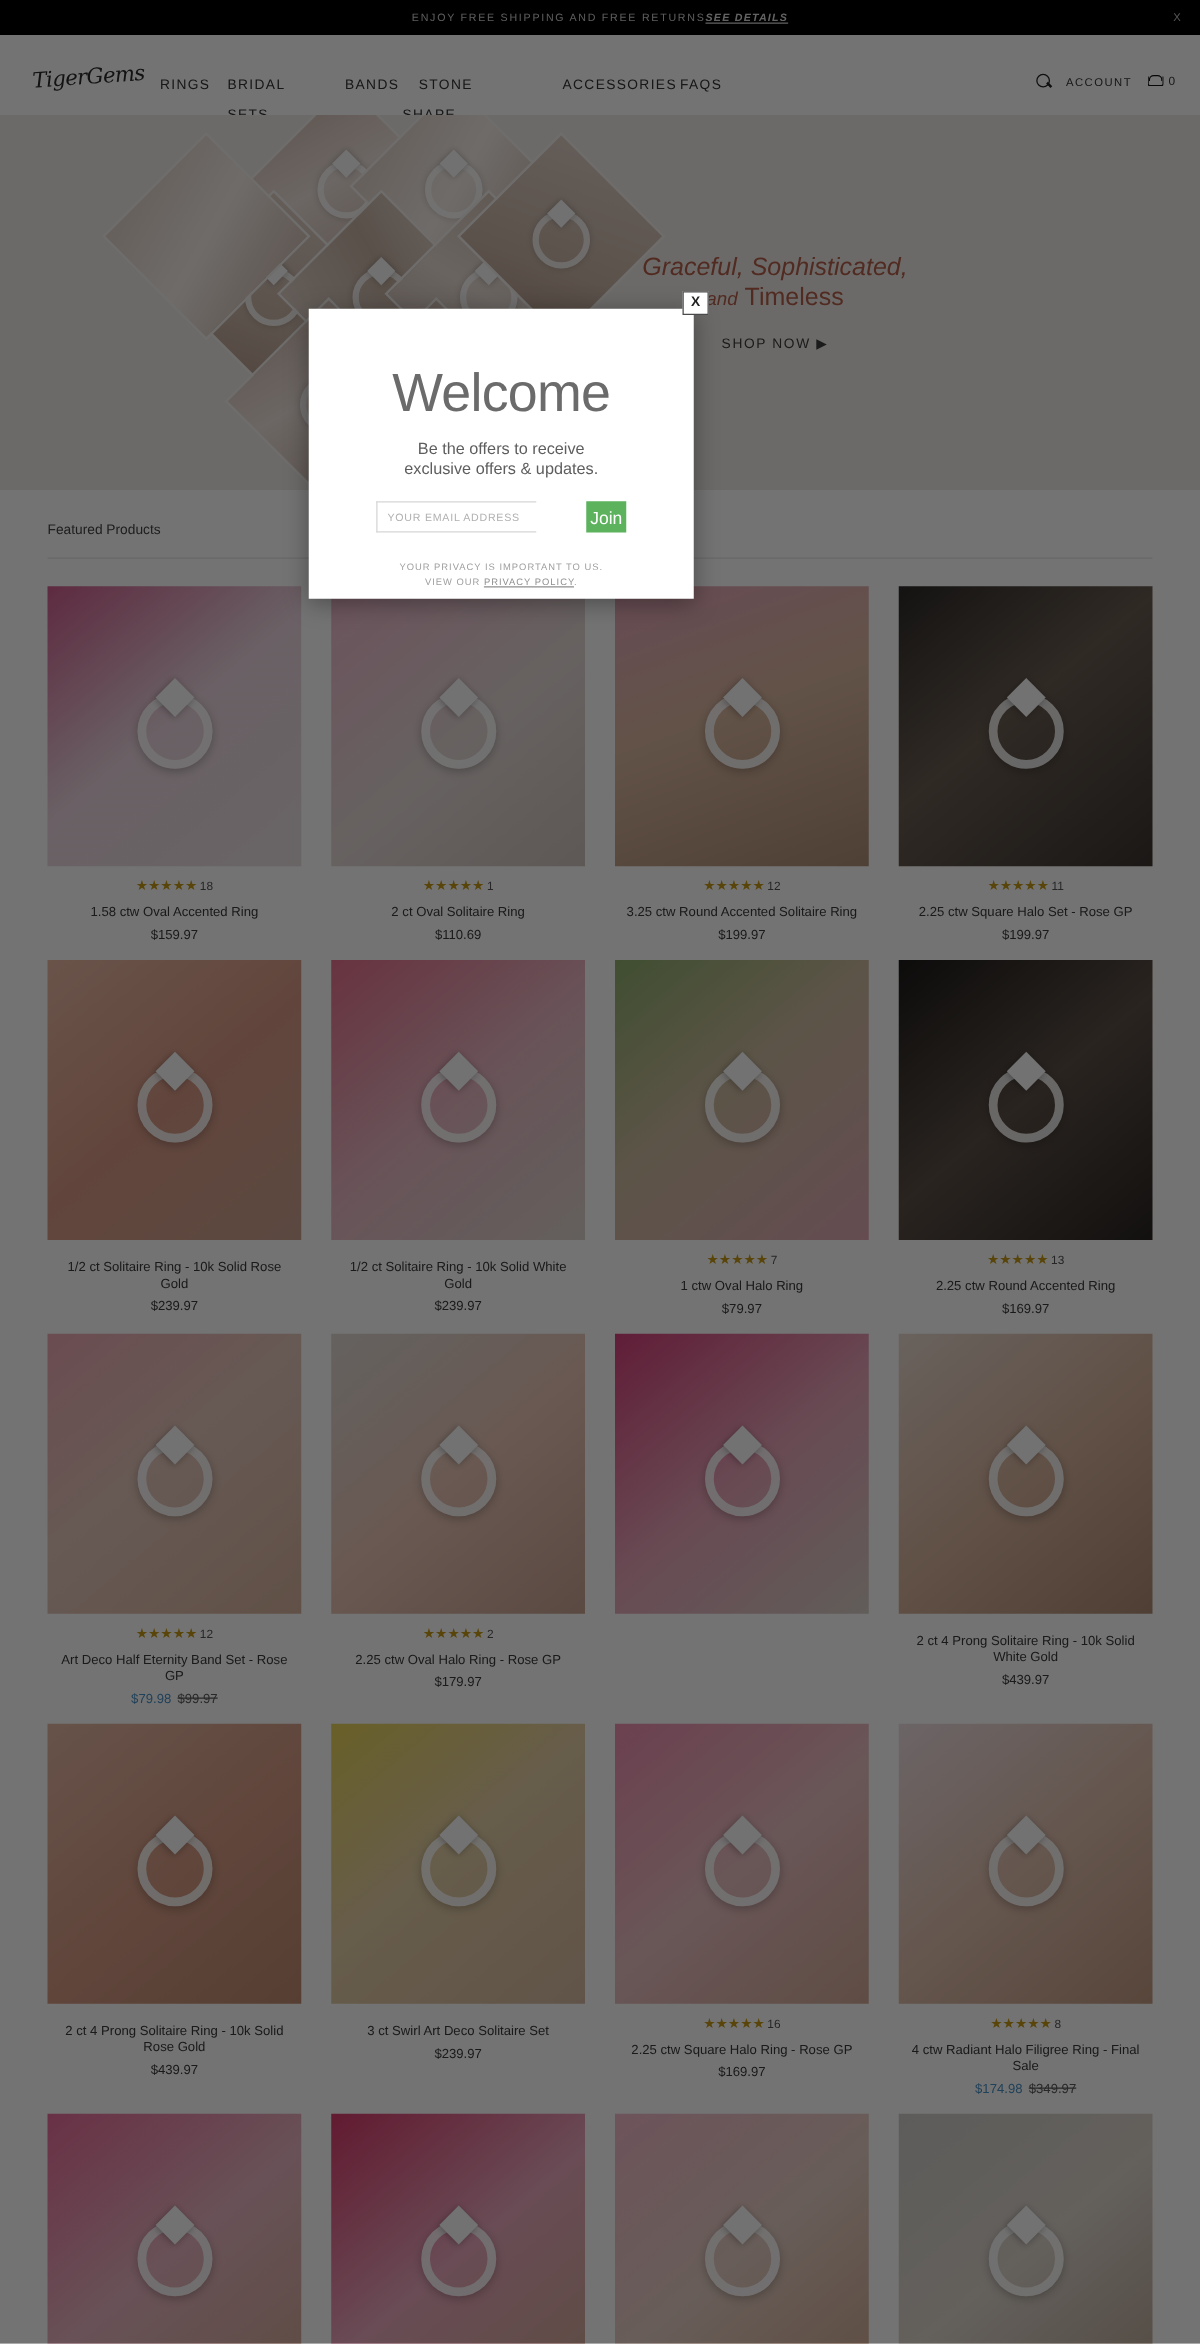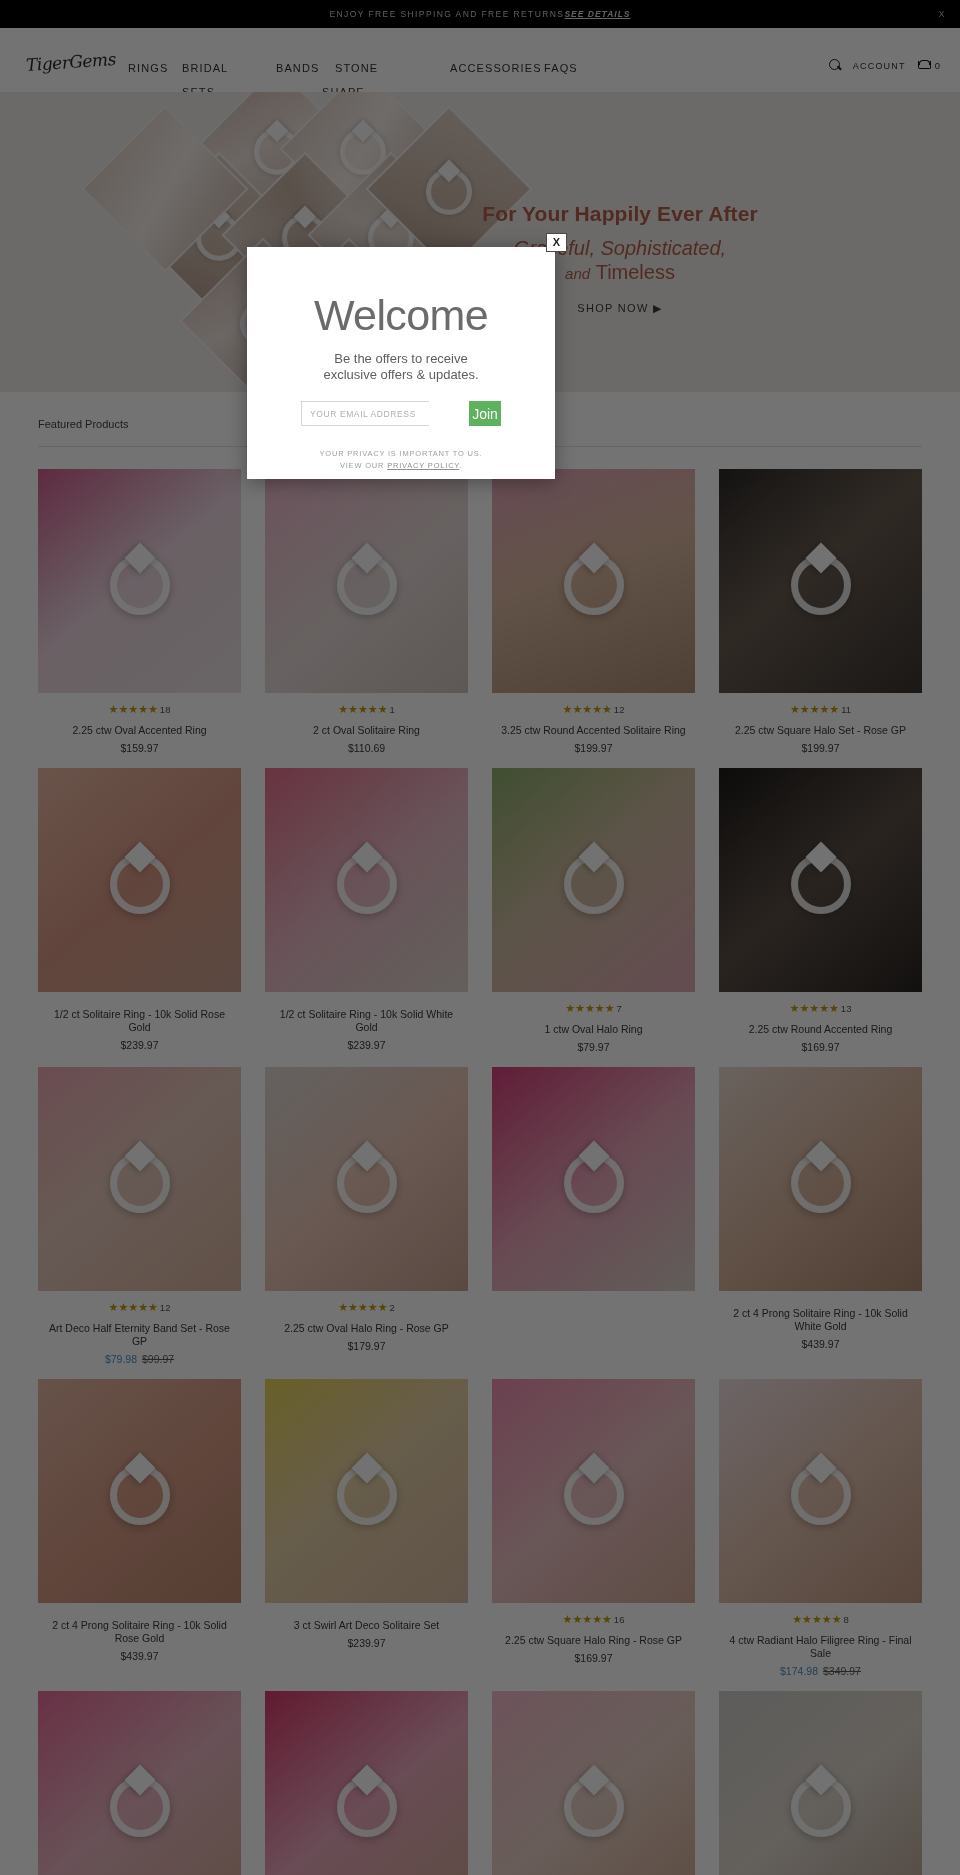--- a/index.html
+++ b/index.html
@@ -326,42 +326,41 @@
             </div>
           </div>
         <div class="dia" style="left:182px; top:176px;">
             <div class="inner g4">
               <div class="ring-shape"></div>
             </div>
           </div>
       </div>
 
       <div class="hero-copy">
-        <div class="hero-l1">For Your Happily Ever After</div>
         <div class="hero-l2">
           <span>Graceful, Sophisticated,</span><br>
           <span class="amp">and</span>
           <span class="plain">Timeless</span>
         </div>
         <div class="hero-cta">SHOP NOW ▶</div>
       </div>
     </div>
   </div>
 
   <div class="featured-wrap">
     <div class="featured-title">Featured Products</div>
     <div class="divider"></div>
     <div class="grid" id="product-grid">
         <div class="card">
           <div class="thumb t01">
             <div class="ring-mini"></div>
           </div>
           <div class="meta">
             <div class="stars"><span>★★★★★</span><span class="cnt">18</span></div>
-            <div class="ptitle">2.25 ctw Oval Accented Ring</div>
+            <div class="ptitle">1.58 ctw Oval Accented Ring</div>
             <div class="pprice"><span>$159.97</span></div>
           </div>
         </div>
         <div class="card">
           <div class="thumb t02">
             <div class="ring-mini"></div>
           </div>
           <div class="meta">
             <div class="stars"><span>★★★★★</span><span class="cnt">1</span></div>
             <div class="ptitle">2 ct Oval Solitaire Ring</div>

